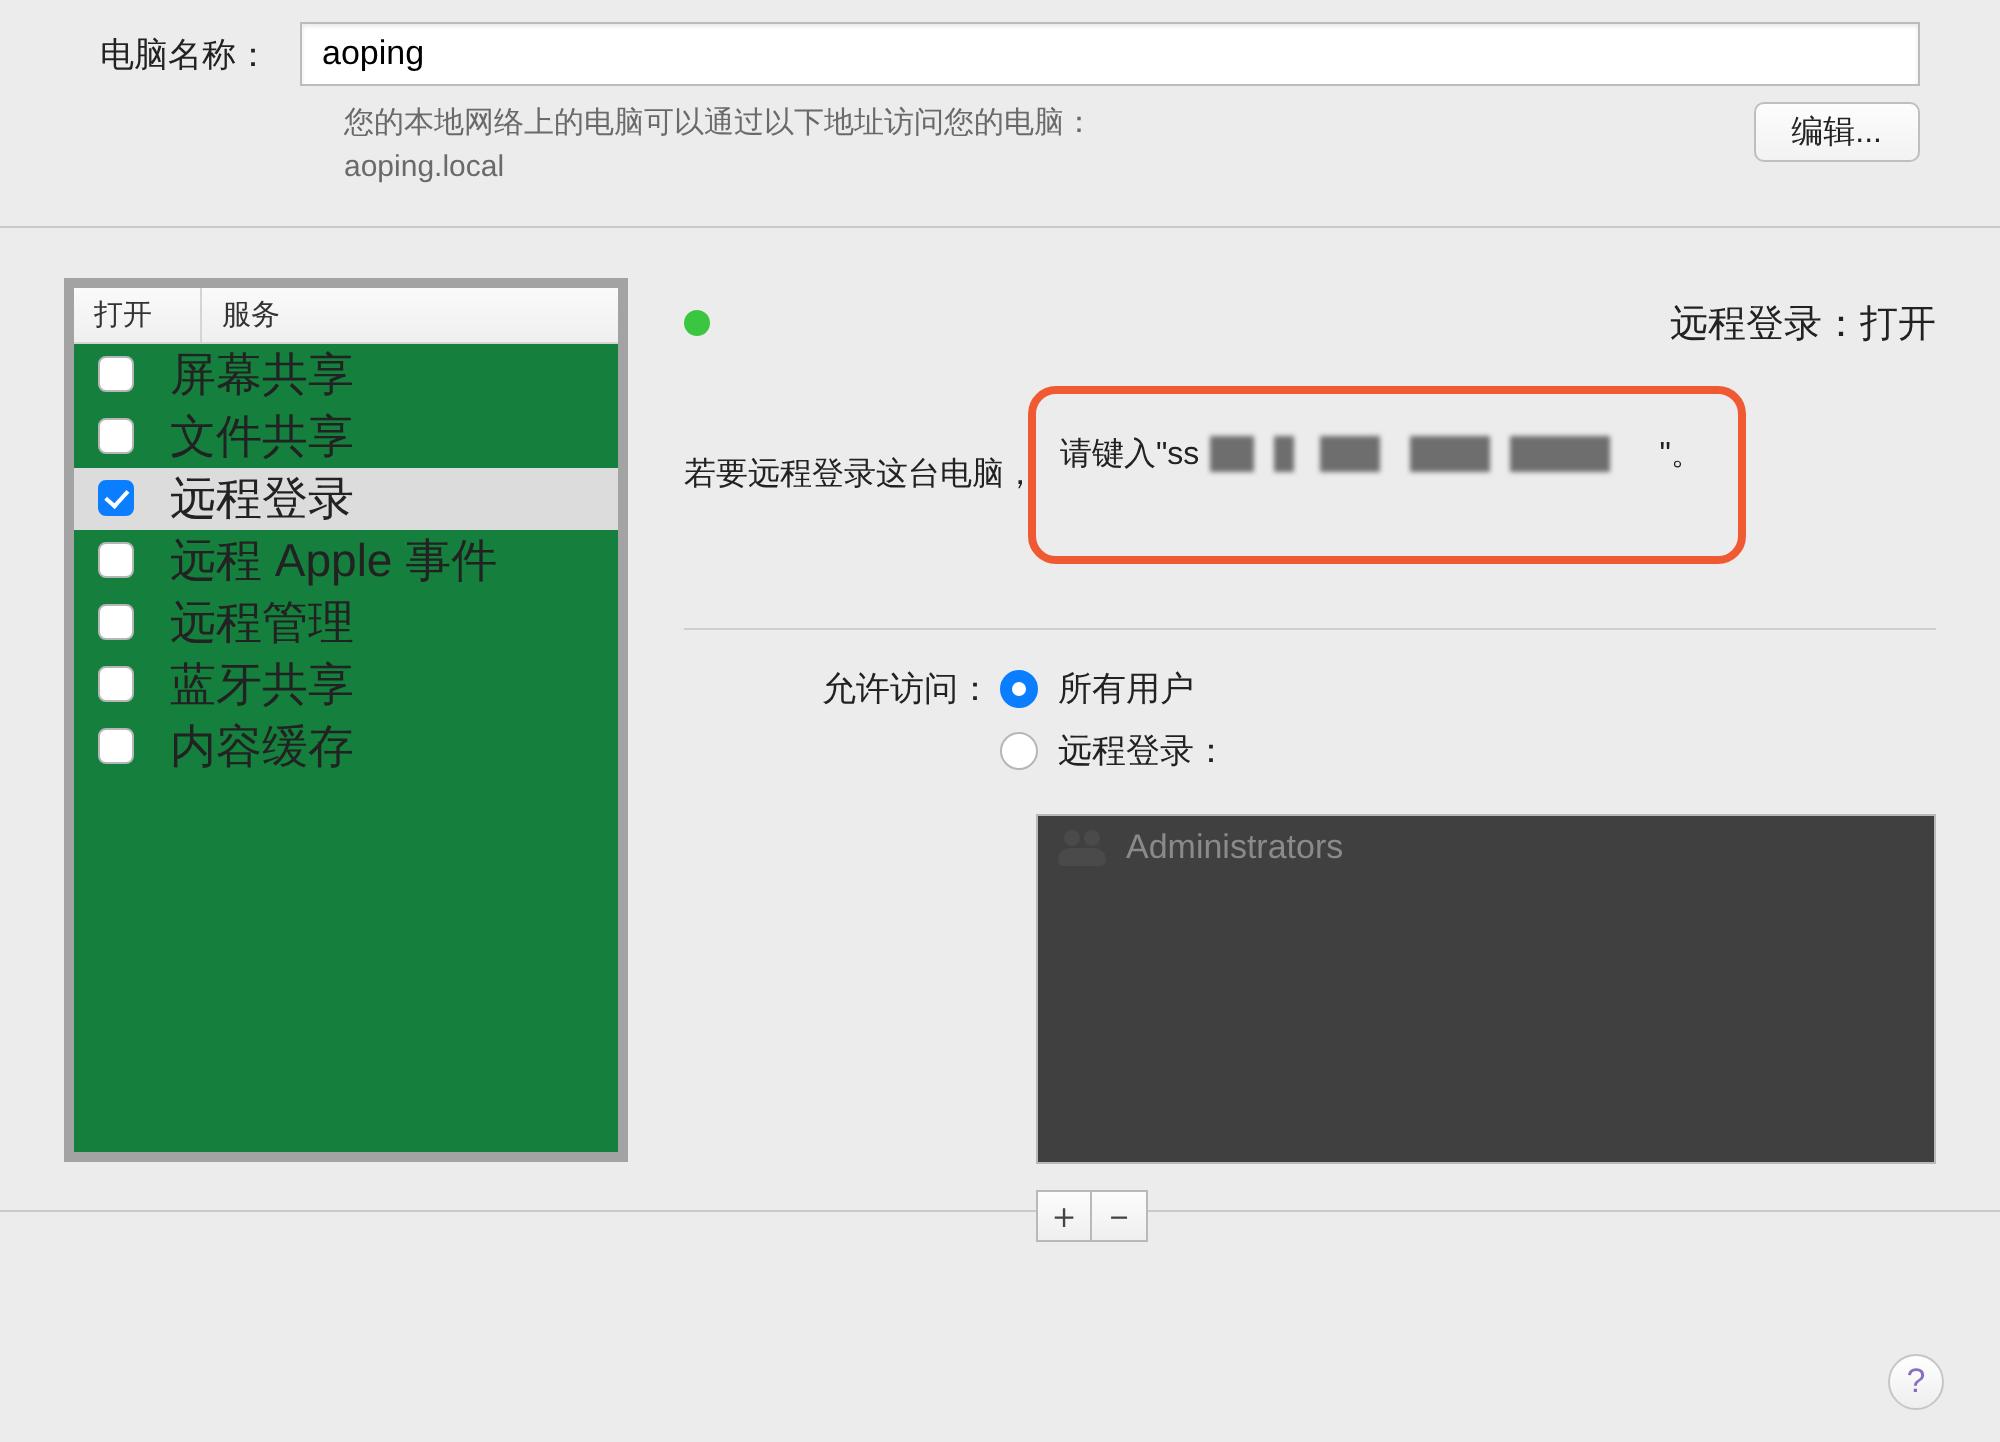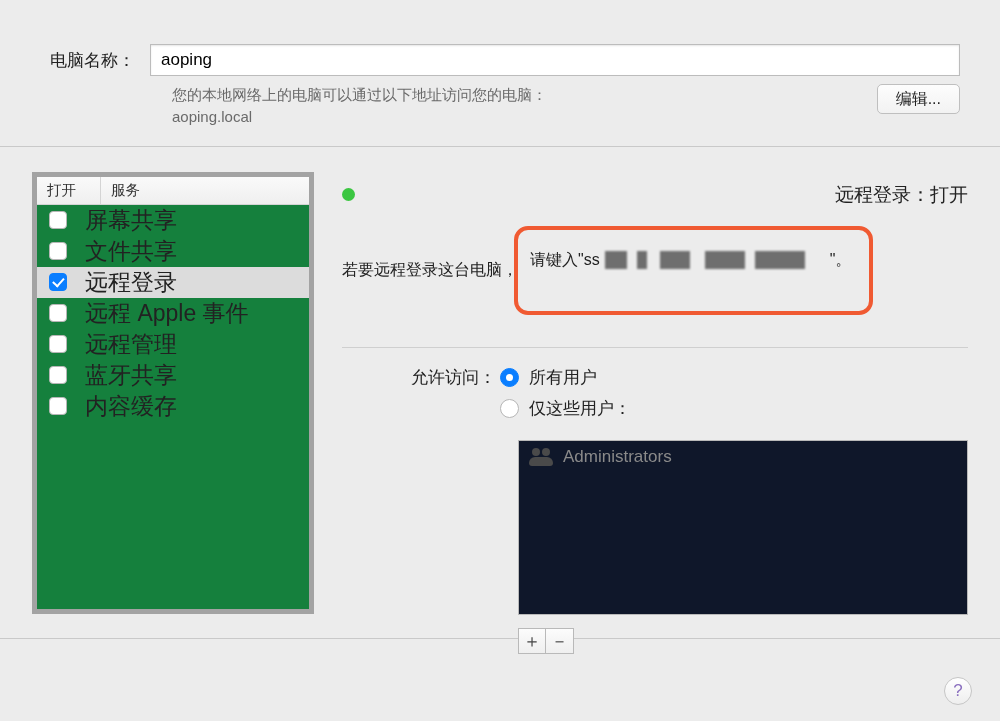--- a/index.html
+++ b/index.html
@@ -10,21 +10,21 @@
     background: #ececec;
     font-family: -apple-system, "Helvetica Neue", Arial, sans-serif;
     font-size: 16px;
     color: #222;
     overflow: hidden;
     position: relative;
   }
 
   
   .top-section {
-    padding: 44px 40px 18px 50px;
+    padding: 11px 40px 18px 50px;
     border-bottom: 1px solid #c9c9c9;
   }
   .cn-row {
     display: flex;
     align-items: center;
     gap: 15px;
   }
   .cn-label {
     font-size: 17px;
     color: #222;
@@ -234,21 +234,21 @@
     height: 7px;
     border-radius: 50%;
     background: #fff;
   }
   .user-box {
     margin-top: 12px;
     margin-left: 18px;
     width: 450px;
     height: 175px;
     border: 1px solid #b9b9b9;
-    background: #0f172a;
+    background: #404040;
   }
   .user-row {
     display: flex;
     align-items: center;
     gap: 10px;
     padding: 6px 10px;
     font-size: 17px;
     color: #8a8a8a;
   }
   .group-icon {
@@ -387,21 +387,21 @@
 
     <div class="access-row">
       <span>允许访问：</span>
       <div class="access-opts">
         <div class="radio-row">
           <span class="radio sel"></span>
           <span>所有用户</span>
         </div>
         <div class="radio-row">
           <span class="radio"></span>
-          <span>仅这些用户：</span>
+          <span>远程登录：</span>
         </div>
 
         <div class="user-box">
           <div id="user-list">
               <div class="user-row">
                 <span class="group-icon">
                   <span></span>
                 </span>
                 <span>Administrators</span>
               </div>

